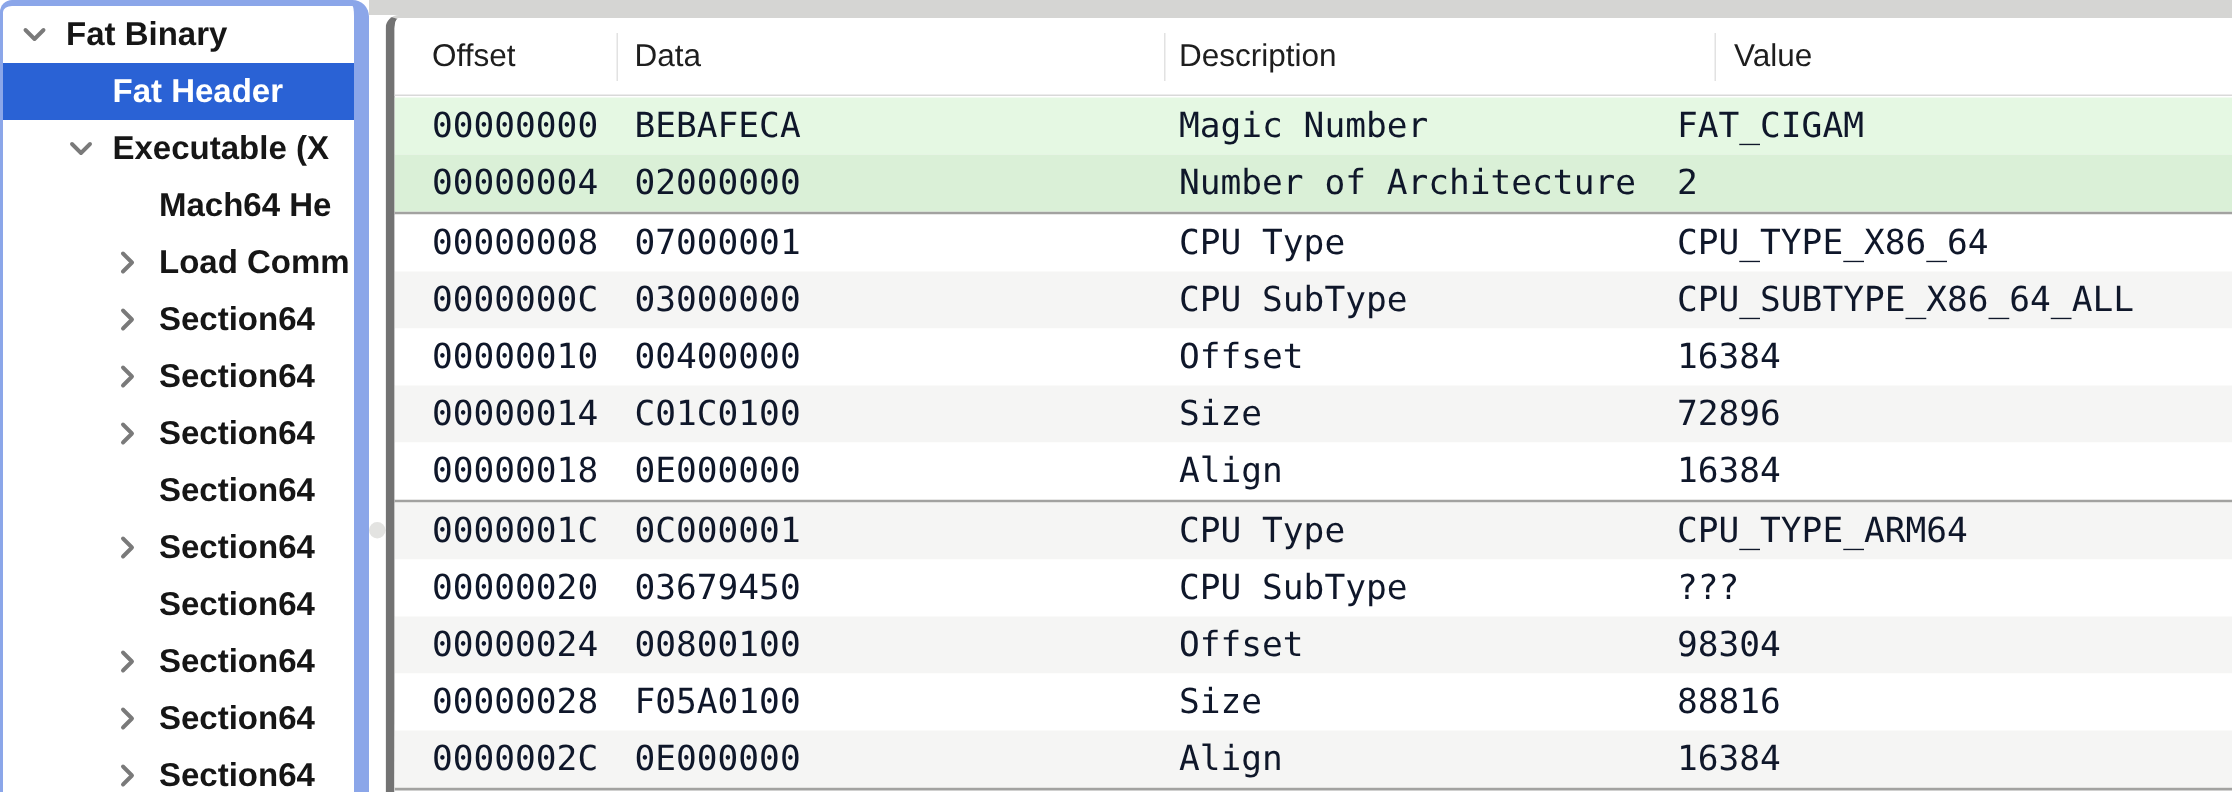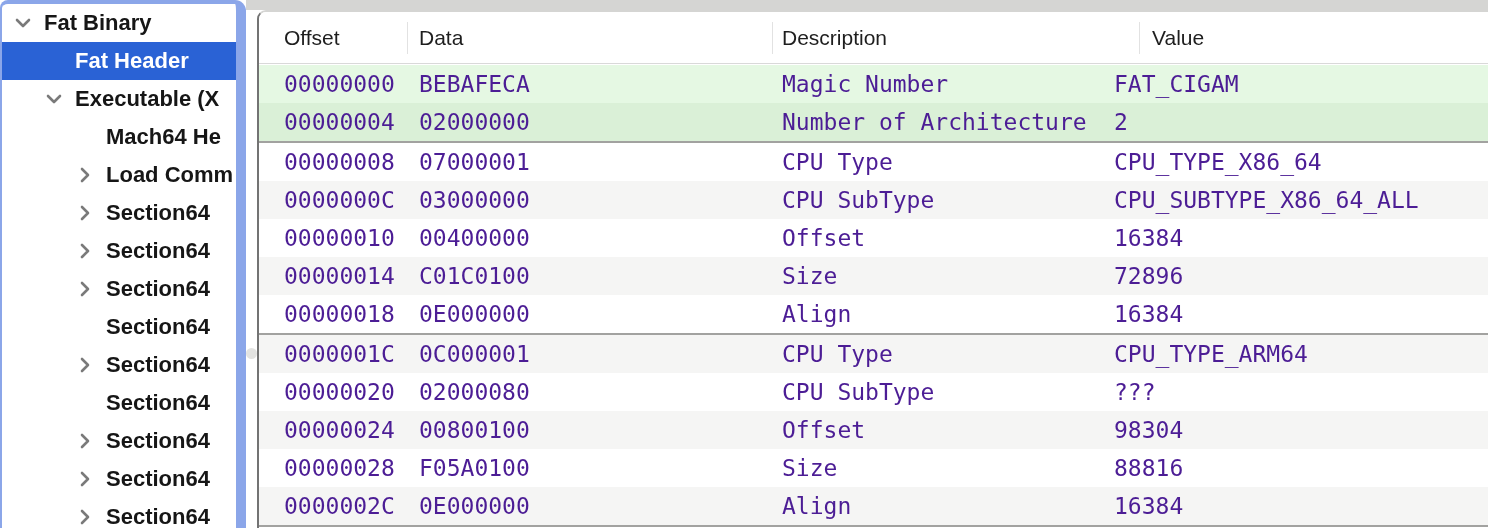--- a/index.html
+++ b/index.html
@@ -24,37 +24,37 @@
   .chev svg { display:block; }
 
   
   .top-strip { position:absolute; left:246px; top:0; width:1242px; height:10px;
                background:#d5d5d3; z-index:1; }
   .splitter-handle { position:absolute; left:246px; top:348px; width:11px; height:11px;
                      border-radius:50%; background:#e3e3e1; z-index:2; }
 
   
   .table-pane { position:absolute; left:257px; top:10px; width:1231px; height:518px;
-                background:#ffffff; border-left:2px solid #737373; border-top:2px solid #d5d5d3;
+                background:#ffffff; border-left:6px solid #737373; border-top:2px solid #d5d5d3;
                 border-top-left-radius:9px; overflow:hidden; z-index:2; }
   .thead { position:absolute; left:0; top:0; width:100%; height:52px; background:#ffffff;
            border-bottom:1px solid #d9d9d9; }
   .th { position:absolute; top:0; height:52px; line-height:52px; font-size:21px;
         color:#1e1e1e; white-space:nowrap; cursor:default; }
   .col-sep { position:absolute; top:10px; height:32px; width:1px; background:#e2e2e2; }
 
   .tbody { position:absolute; left:0; top:53px; width:100%; }
   .tgroup { border-bottom:2px solid #a2a2a0; }
   .t-row { position:relative; width:100%; height:38px; }
   .t-row.white      { background:#ffffff;padding-left:32px; }
   .t-row.gray       { background:#f5f5f4; }
   .t-row.green-light{ background:#e5f8e3; }
   .t-row.green-dark { background:#daf0d7; }
   .cell { position:absolute; top:0; height:38px; line-height:38px;
-          font-family:"DejaVu Sans Mono", monospace; font-size:23px; color:#4c1d95;
+          font-family:"DejaVu Sans Mono", monospace; font-size:23px; color:#0f172a;
           white-space:nowrap; }
   .cell.c-offset { left:25px; }
   .cell.c-data   { left:160px; }
   .cell.c-desc   { left:523px; }
   .cell.c-value  { left:855px; }
 </style>
 </head>
 <body>
 
 <div id="stage">
@@ -219,21 +219,21 @@
         </div>
         <div class="tgroup">
           <div class="t-row gray">
             <span class="cell c-offset">0000001C</span>
             <span class="cell c-data">0C000001</span>
             <span class="cell c-desc">CPU Type</span>
             <span class="cell c-value">CPU_TYPE_ARM64</span>
           </div>
           <div class="t-row white">
             <span class="cell c-offset">00000020</span>
-            <span class="cell c-data">02000080</span>
+            <span class="cell c-data">03679450</span>
             <span class="cell c-desc">CPU SubType</span>
             <span class="cell c-value">???</span>
           </div>
           <div class="t-row gray">
             <span class="cell c-offset">00000024</span>
             <span class="cell c-data">00800100</span>
             <span class="cell c-desc">Offset</span>
             <span class="cell c-value">98304</span>
           </div>
           <div class="t-row white">

